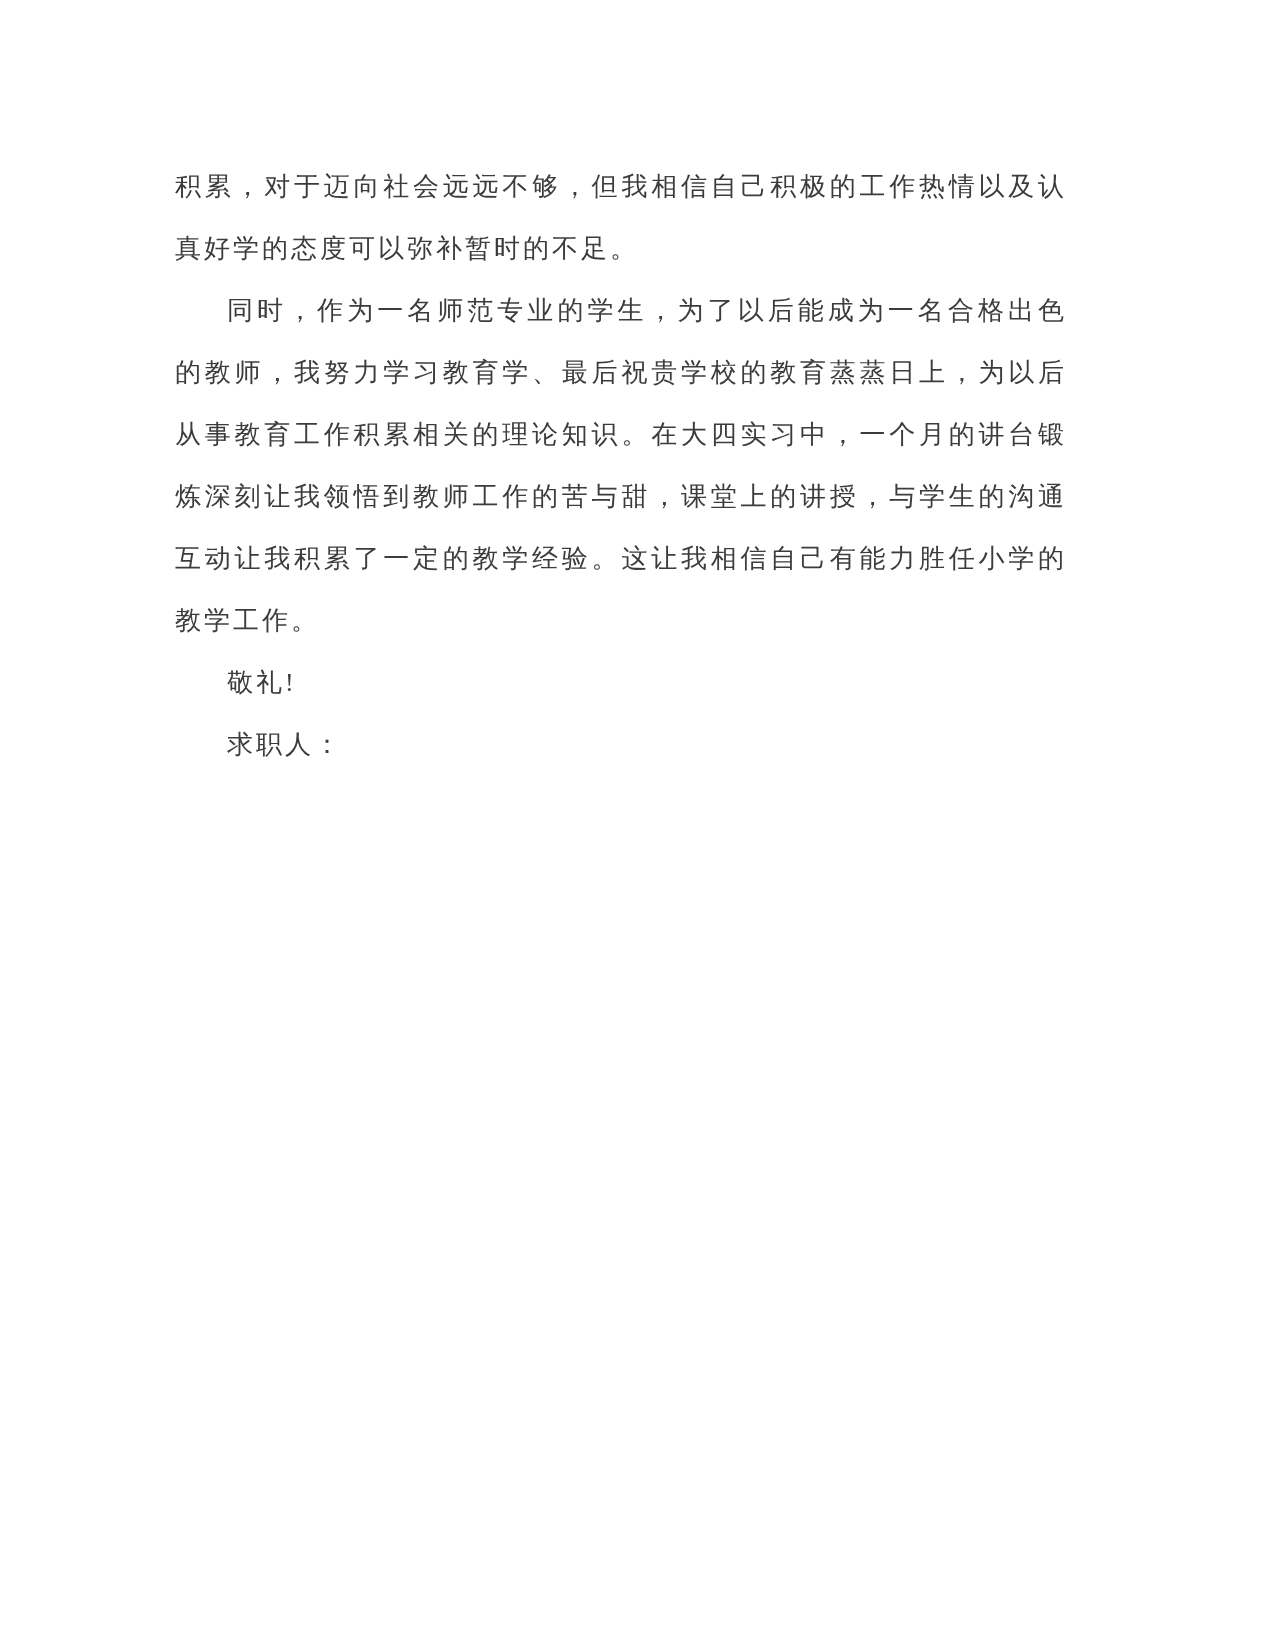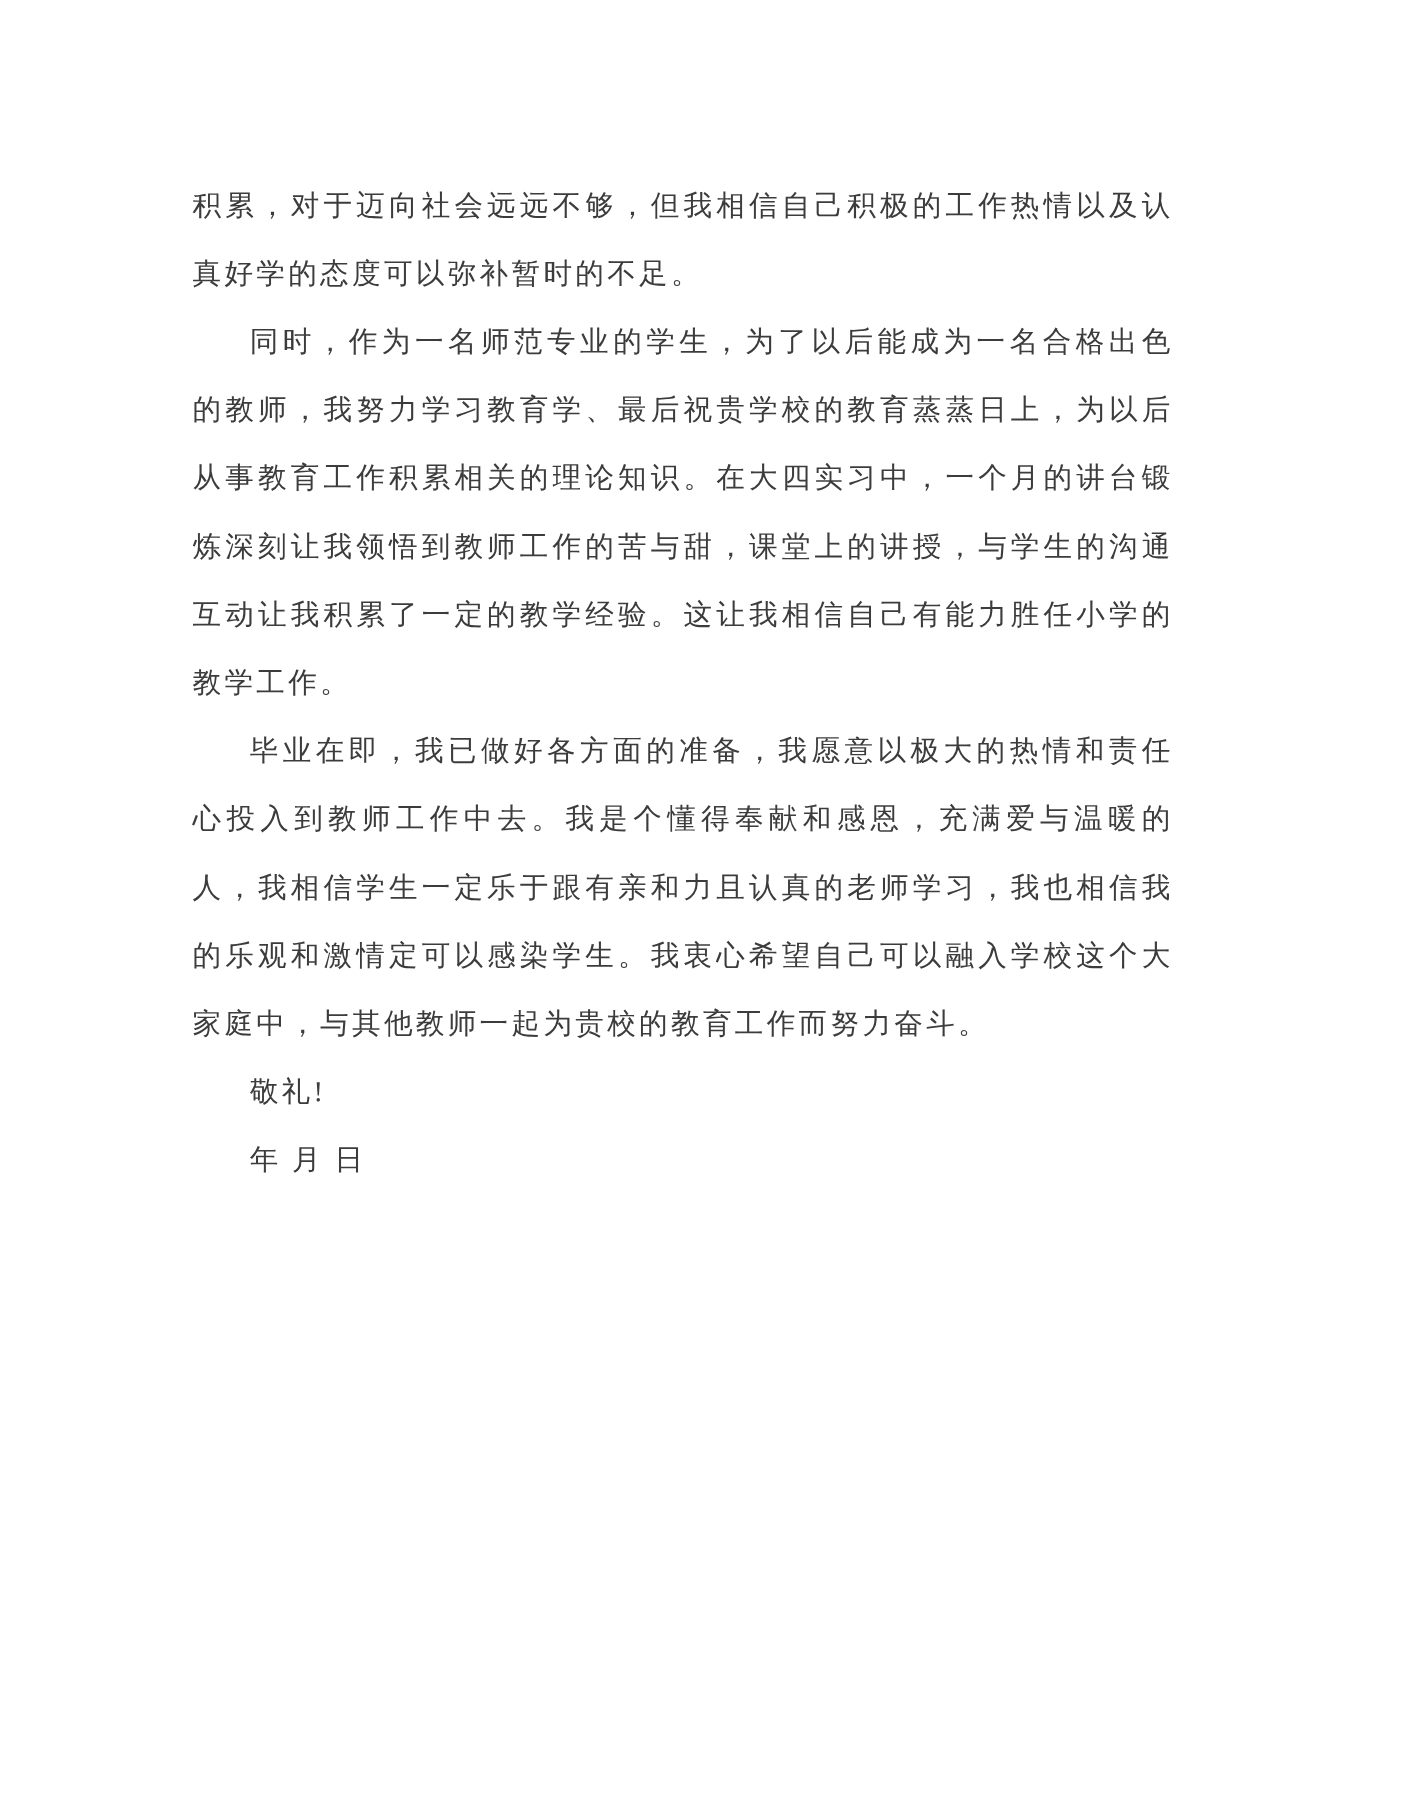--- a/index.html
+++ b/index.html
@@ -39,17 +39,16 @@
     text-indent: 0;
   }
 </style>
 </head>
 <body>
 
 <div class="page">
   <div class="letter-body">
     <p class="no-indent">积累，对于迈向社会远远不够，但我相信自己积极的工作热情以及认真好学的态度可以弥补暂时的不足。</p>
     <p class="indent">同时，作为一名师范专业的学生，为了以后能成为一名合格出色的教师，我努力学习教育学、最后祝贵学校的教育蒸蒸日上，为以后从事教育工作积累相关的理论知识。在大四实习中，一个月的讲台锻炼深刻让我领悟到教师工作的苦与甜，课堂上的讲授，与学生的沟通互动让我积累了一定的教学经验。这让我相信自己有能力胜任小学的教学工作。</p>
-    <p class="indent">毕业在即，我已做好各方面的准备，我愿意以极大的热情和责任心投入到教师工作中去。我是个懂得奉献和感恩，充满爱与温暖的人，我相信学生一定乐于跟有亲和力且认真的老师学习，我也相信我的乐观和激情定可以感染学生。我衷心希望自己可以融入学校这个大家庭中，与其他教师一起为贵校的教育工作而努力奋斗。</p>
     <p class="indent">敬礼!</p>
-    <p class="indent">年 月 日</p>
+    <p class="indent">求职人：</p>
   </div>
 </div>
 
 </body></html>

